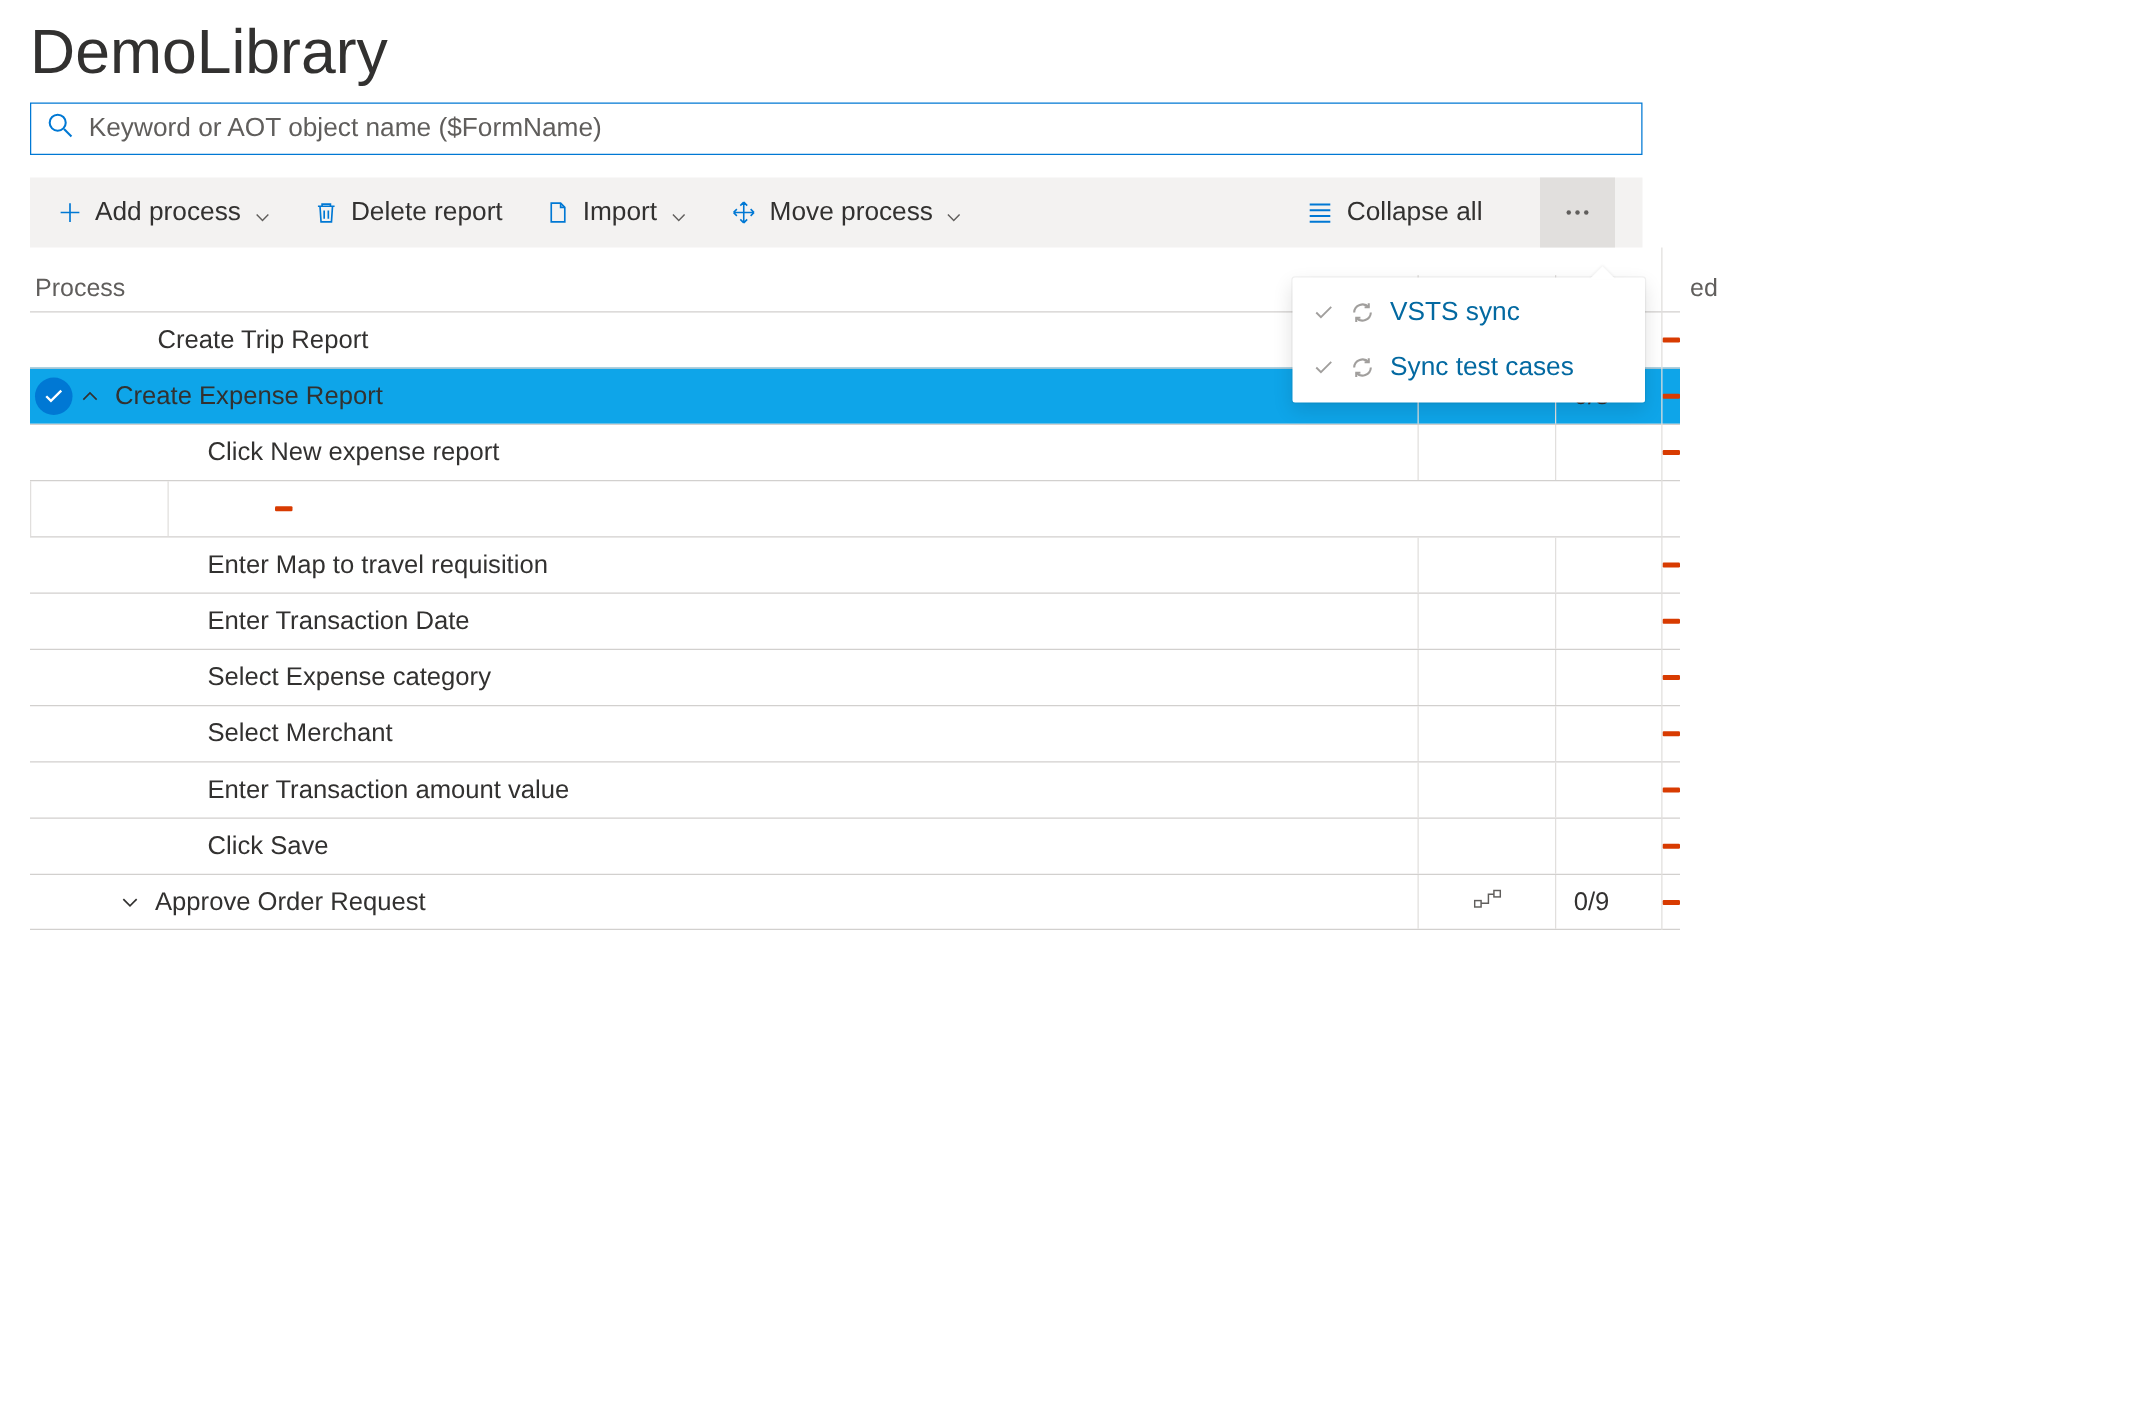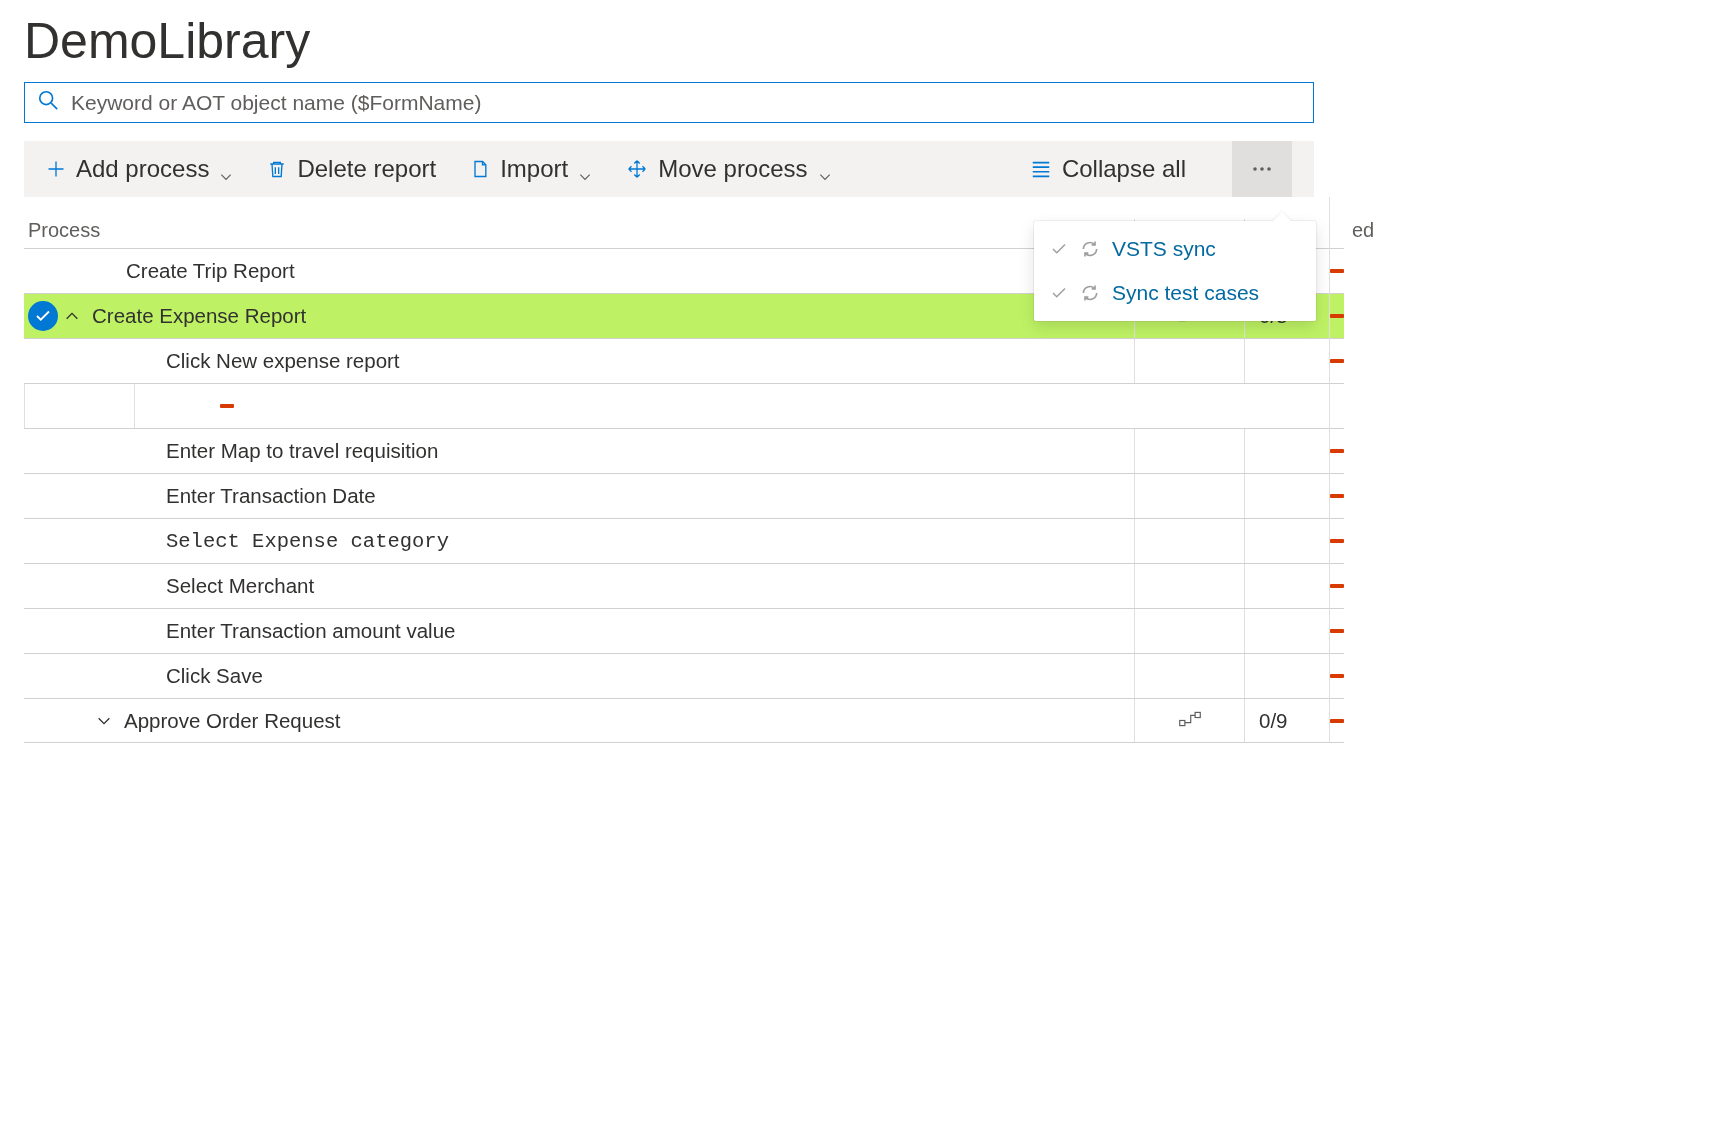--- a/index.html
+++ b/index.html
@@ -45,21 +45,21 @@
     padding: 0 22px;
     width: 1290px;
     gap: 34px;
     position: relative;
   }
   .tool-btn {
     display: inline-flex;
     align-items: center;
     gap: 10px;
     color: #323130;
-    font-size: 24px;
+    font-size: 21px;
     cursor: pointer;
   }
   .tool-btn .chev { width: 14px; height: 14px; }
   .tool-btn .ico { display: inline-flex; }
   .spacer { flex: 1; }
   .ellipsis-btn {
     background: #e1dfdd;
     width: 60px;
     height: 56px;
     margin: 0 0 0 12px;
@@ -116,21 +116,21 @@
     display: flex;
     align-items: center;
     height: 45px;
     border-top: 1px solid #d2d0ce;
     font-size: 20.5px;
   }
   .rows .row:last-child { border-bottom: 1px solid #d2d0ce; }
   .row .cell-process { flex: 1; display: flex; align-items: center; padding-left: 4px; }
   .row .cell-gap1 { width: 110px; height: 100%; border-left: 1px solid #e1dfdd; display: flex; align-items: center; justify-content: center; }
   .row .cell-count { width: 100px; height: 100%; border-left: 1px solid #e1dfdd; display: flex; align-items: center; padding-left: 14px; gap: 10px; }
-  .row.selected { background: #bef264; }
+  .row.selected { background: #0ea5e9; }
   .check-badge {
     width: 30px; height: 30px;
     background: #0078d4;
     border-radius: 50%;
     display: inline-flex; align-items: center; justify-content: center;
     margin-left: 0; margin-right: 6px;
   }
   .indent-0 { padding-left: 98px; }
   .indent-1 { padding-left: 68px; }
   .indent-1-sel { padding-left: 0; }
@@ -365,21 +365,21 @@
               <span>Enter Transaction Date</span>
             </span>
           </div>
           <div class="cell-gap1"></div>
           <div class="cell-count">
             <span class="minus"></span>
           </div>
         </div>
         <div class="row">
           <div class="cell-process">
-            <span class="indent-2" style="display:inline-flex;align-items:center;font-family:Liberation Mono, monospace;">
+            <span class="indent-2" style="display:inline-flex;align-items:center;">
               <span>Select Expense category</span>
             </span>
           </div>
           <div class="cell-gap1"></div>
           <div class="cell-count">
             <span class="minus"></span>
           </div>
         </div>
         <div class="row">
           <div class="cell-process">

